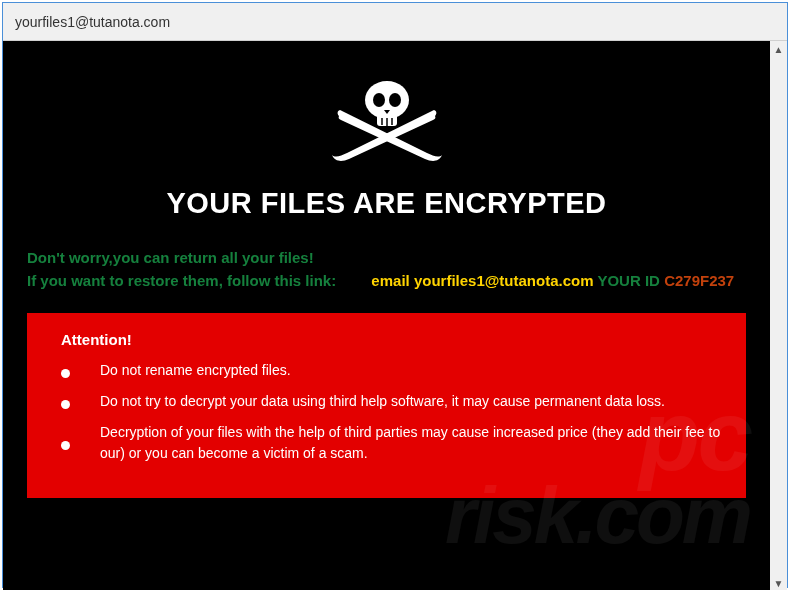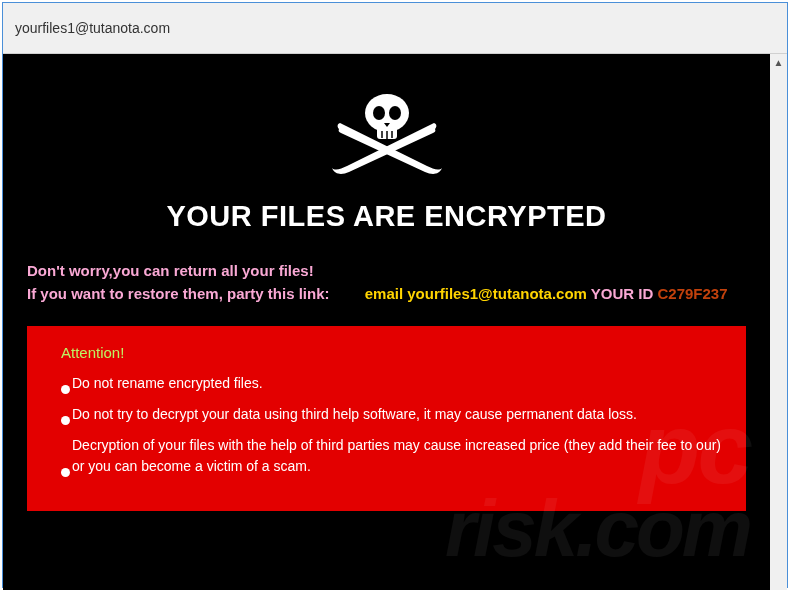--- a/index.html
+++ b/index.html
@@ -12,21 +12,21 @@
       overflow: hidden;
     }
     .window {
       width: 786px;
       height: 586px;
       margin: 2px;
       border: 1px solid #4a8fd8;
       background: #fff;
     }
     .titlebar {
-      height: 51px;
+      height: 38px;
       background: #f0f0f0;
       border-bottom: 1px solid #d0d0d0;
       display: flex;
       align-items: center;
       padding-left: 12px;
       font-size: 14px;
       color: #333;
     }
     .content-wrap {
       display: flex;
@@ -77,39 +77,39 @@
       font-size: 29px;
       font-weight: bold;
       letter-spacing: 0.5px;
       margin-bottom: 26px;
     }
     .line {
       font-size: 15px;
       line-height: 1.55;
       font-weight: bold;
     }
-    .line .white { color: #f9a8d4; }
+    .line .white { color: #15803d; }
     .line .yellow { color: #ffd400; margin-left: 31px; }
     .line .red { color: #c2410c; }
     .attention-box {
       background: #e30000;
       margin-top: 20px;
       padding: 18px 24px 24px 34px;
       font-size: 14px;
     }
     .attention-title {
-      color: #bef264;
-      font-weight: normal;
+      color: #ffffff;
+      font-weight: bold;
       margin-bottom: 12px;
       font-size: 15px;
     }
     .bullet-row {
       display: flex;
-      align-items: flex-end;
-      gap: 2px;
+      align-items: center;
+      gap: 30px;
       margin-bottom: 10px;
       line-height: 1.5;
     }
     .bullet-dot {
       width: 9px;
       height: 9px;
       border-radius: 50%;
       background: #fff;
       flex-shrink: 0;
       margin-top: 6px;
@@ -154,21 +154,21 @@
           <line x1="65" y1="40" x2="65" y2="47" stroke="#000" stroke-width="1.5"></line>
         </svg>
       </div>
 
       <div class="headline">YOUR FILES ARE ENCRYPTED</div>
 
       <div class="line">
         <span class="white">Don't worry,you can return all your files!</span>
       </div>
       <div class="line">
-        <span class="white">If you want to restore them, party this link: </span><span class="yellow">email yourfiles1@tutanota.com</span><span class="white"> YOUR ID </span><span class="red">C279F237</span>
+        <span class="white">If you want to restore them, follow this link: </span><span class="yellow">email yourfiles1@tutanota.com</span><span class="white"> YOUR ID </span><span class="red">C279F237</span>
       </div>
 
       <div class="attention-box">
         <div class="attention-title">Attention!</div>
         <div class="bullet-row">
           <div class="bullet-dot"></div>
           <div>Do not rename encrypted files.</div>
         </div>
         <div class="bullet-row">
           <div class="bullet-dot"></div>

